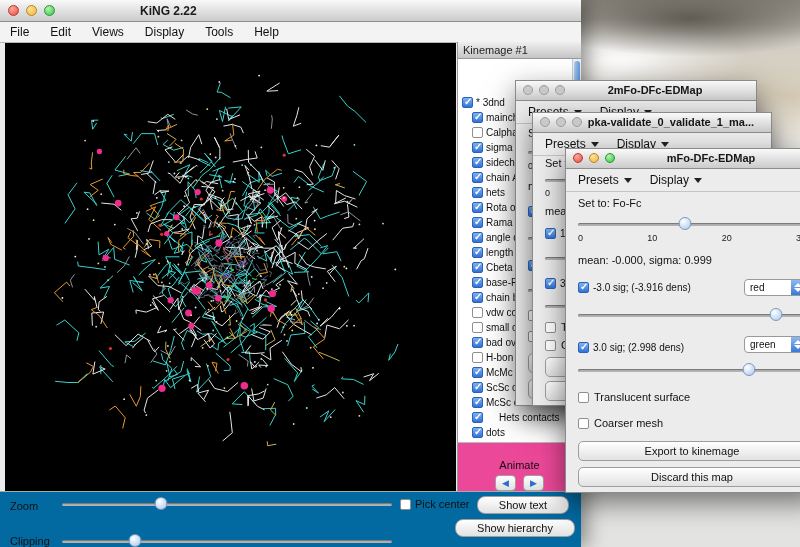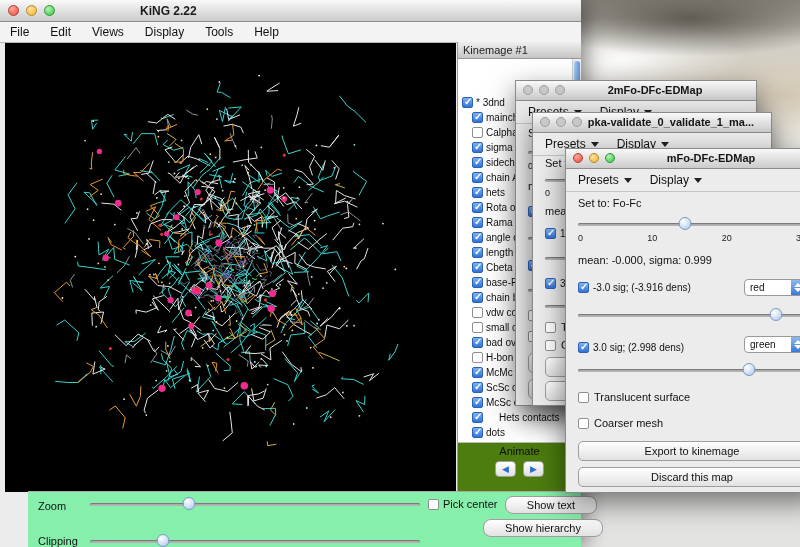--- a/index.html
+++ b/index.html
@@ -30,25 +30,25 @@
   .panel{position:absolute;left:457px;top:42px;width:124px;height:450px;background:#fff;border-left:1px solid #9a9a9a;box-sizing:border-box;}
   .panel-header{height:17px;background:linear-gradient(#efefef,#c6c6c6);border-bottom:1px solid #999;font-size:11px;color:#222;padding:2px 0 0 5px;box-sizing:border-box;}
   .panel-list{position:absolute;top:17px;left:0;right:9px;bottom:50px;padding:36px 0 0 4px;overflow:hidden;font-size:10px;color:#111;}
   .kin-row{height:15px;display:flex;align-items:center;gap:3px;}
   .cb{width:11px;height:11px;border:1px solid #8f8f8f;border-radius:2px;background:#fff;box-sizing:border-box;flex:none;position:relative;}
   .cb.on{background:linear-gradient(#7db3f0,#3272d9);border-color:#2b62b8;}
   .cb.on::after{content:"✓";position:absolute;left:1px;top:-2px;color:#fff;font-size:10px;font-weight:bold;}
   .kin-label{white-space:nowrap;overflow:hidden;}
   .scrollbar{position:absolute;right:0;top:17px;width:9px;bottom:50px;background:#ededed;border-left:1px solid #ccc;box-sizing:border-box;}
   .scroll-thumb{position:absolute;top:2px;left:1px;width:6px;height:64px;border-radius:3px;background:linear-gradient(90deg,#aacbf1,#5f97dd);}
-  .animate{position:absolute;left:0;right:0;bottom:0;height:50px;border-top:1px solid #bbb;background:#4d7c0f;text-align:center;font-size:11px;color:#111;padding-top:2px;box-sizing:border-box;}
+  .animate{position:absolute;left:0;right:0;bottom:0;height:50px;border-top:1px solid #bbb;background:#ec4899;text-align:center;font-size:11px;color:#111;padding-top:16px;box-sizing:border-box;}
   .animate-btns{display:flex;justify-content:center;gap:7px;margin-top:4px;}
   .animate-btns button{width:21px;height:16px;font-size:9px;color:#2d6cd0;background:linear-gradient(#fff,#e0e0e0);border:1px solid #9f9f9f;border-radius:4px;padding:0;line-height:13px;}
   
-  .bottombar{position:absolute;left:0;right:0;bottom:0;height:55px;background:#86efac;border-top:1px solid #aaa;font-size:11px;color:#111;margin-left:28px;}
+  .bottombar{position:absolute;left:0;right:0;bottom:0;height:55px;background:#0369a1;border-top:1px solid #aaa;font-size:11px;color:#111;}
   .abs{position:absolute;}
   .slider{height:14px;position:relative;}
   .slider .track{position:absolute;left:0;right:0;top:6px;height:3px;background:#b3b3b3;border-radius:2px;box-shadow:inset 0 1px 1px rgba(0,0,0,.35);}
   .slider .thumb{position:absolute;top:0;width:13px;height:13px;border-radius:50%;background:radial-gradient(circle at 35% 30%,#feffff,#a6c6ec);border:1px solid #7b99c0;box-sizing:border-box;transform:translateX(-50%);}
   .btn{background:linear-gradient(#ffffff,#e2e2e2);border:1px solid #9e9e9e;border-radius:8px;font-size:11px;color:#111;padding:0;}
   
   .mapwin{position:absolute;background:#ececec;border:1px solid #8a8a8a;box-sizing:border-box;box-shadow:0 10px 26px rgba(0,0,0,.5);}
   .mapwin .titlebar{height:20px;}
   .mapwin .lights{top:4px;left:7px;gap:6px;}
   .mapwin .light{width:10px;height:10px;}

